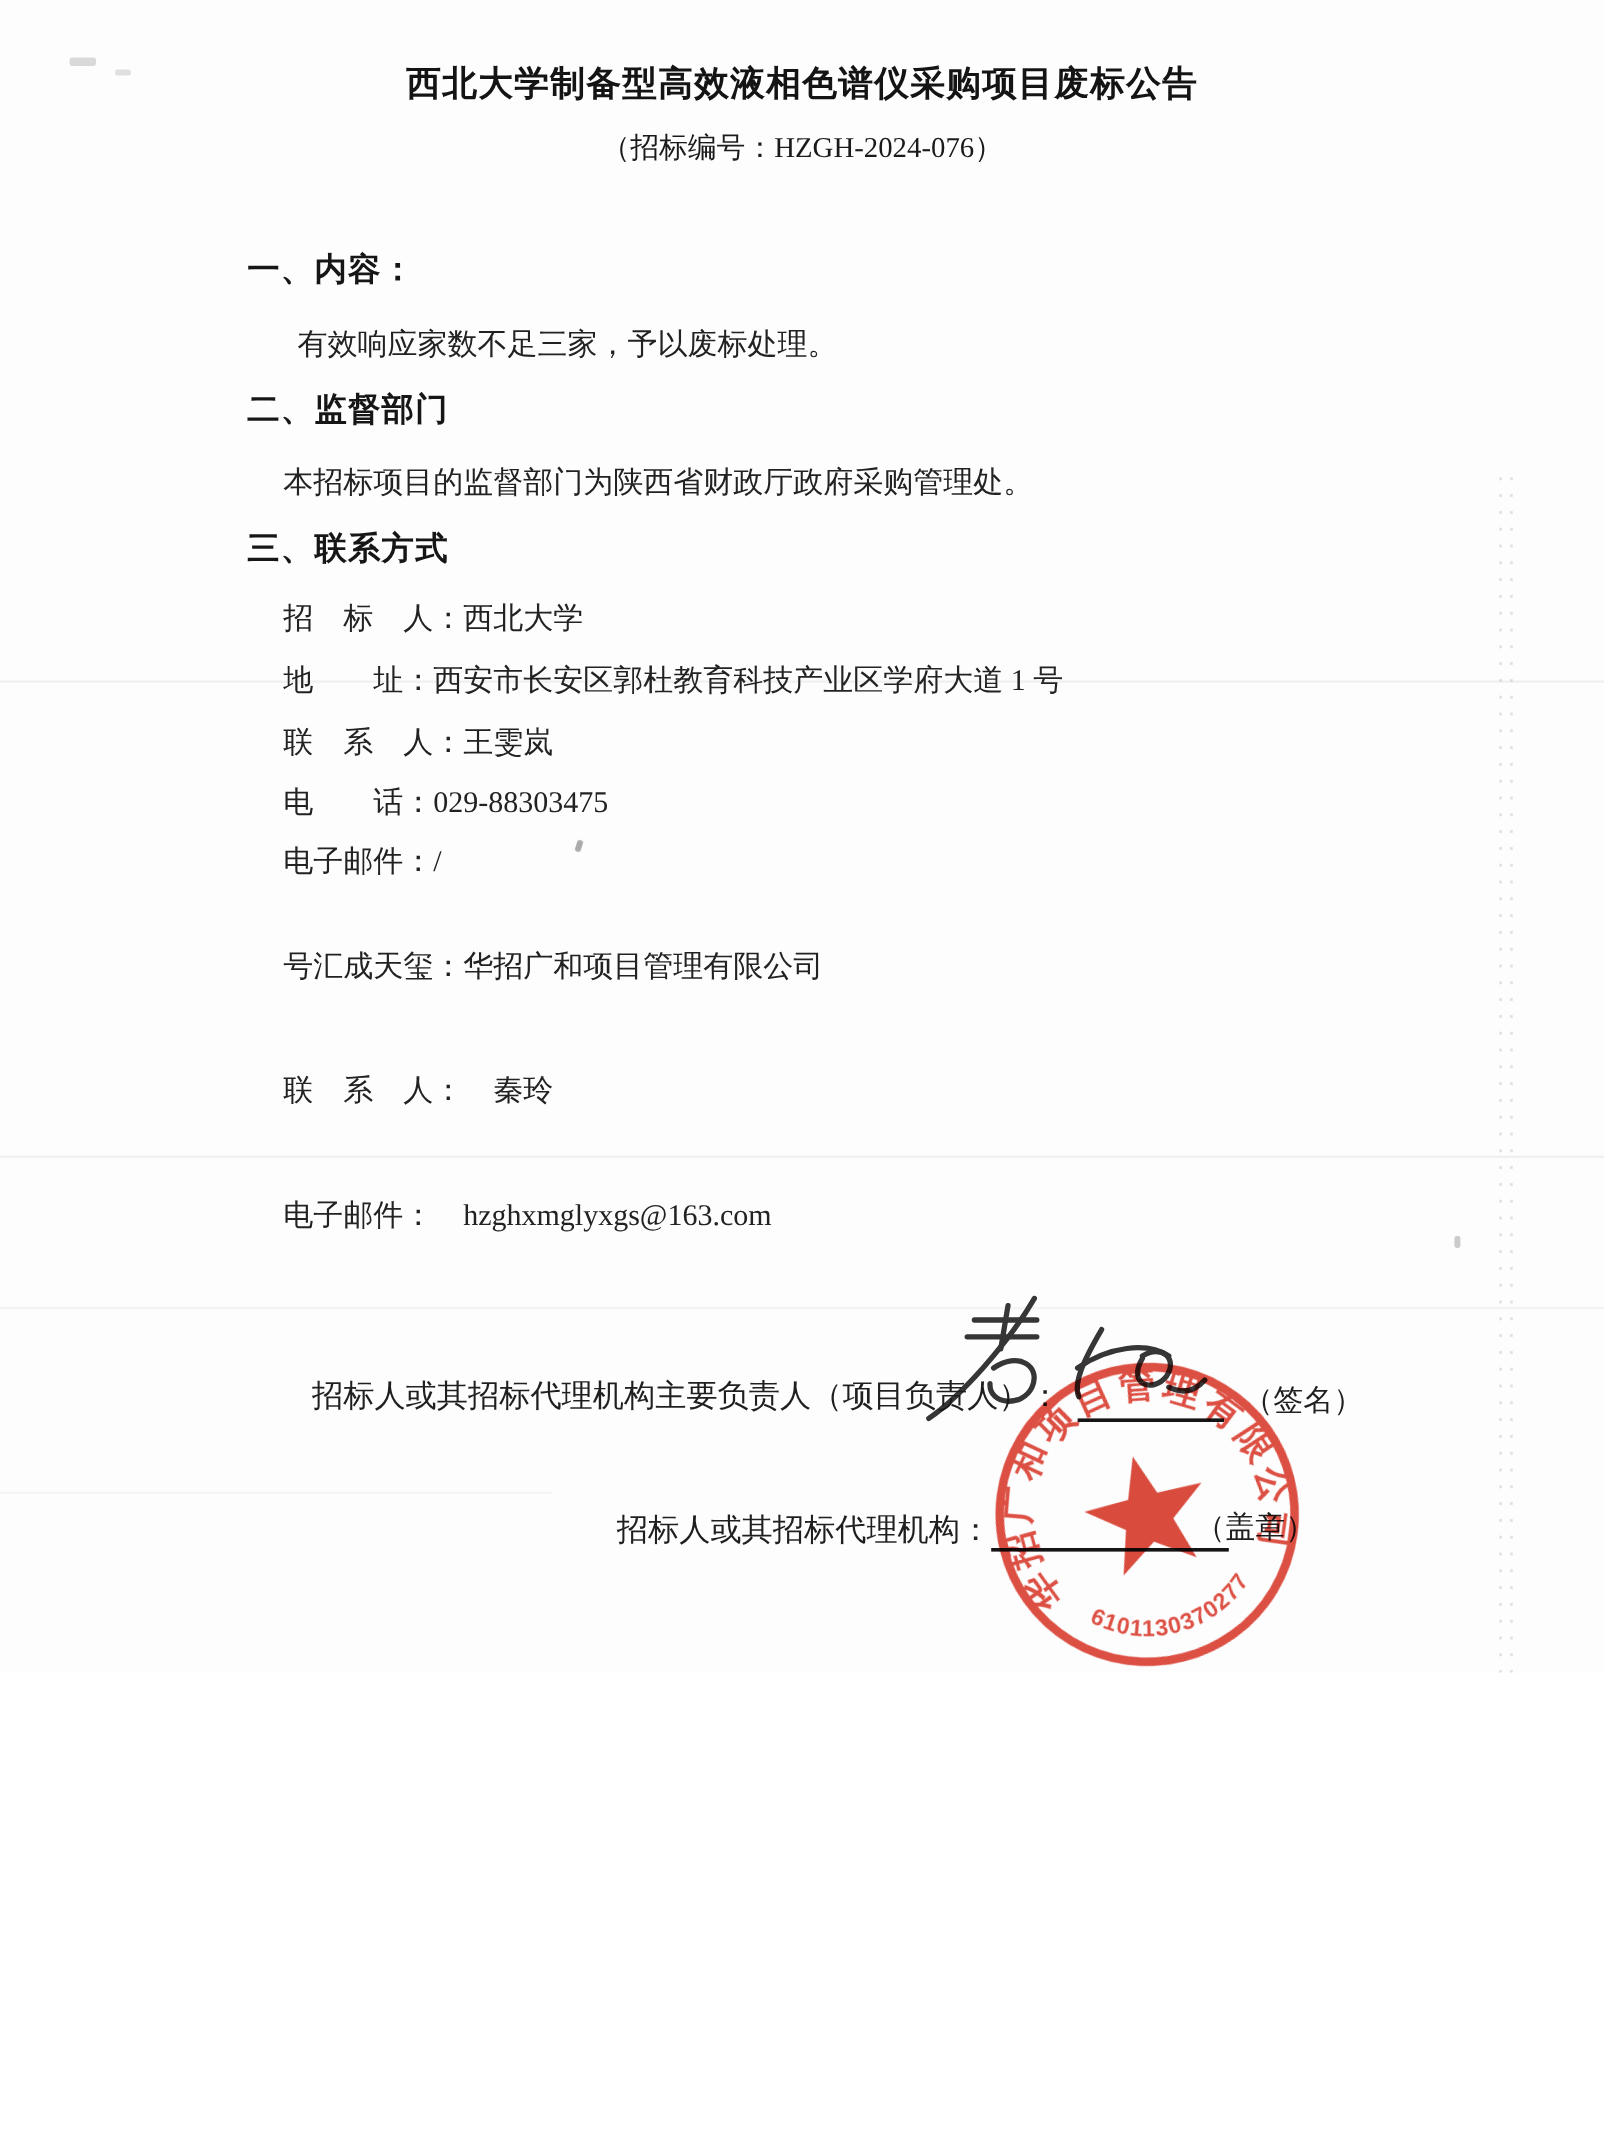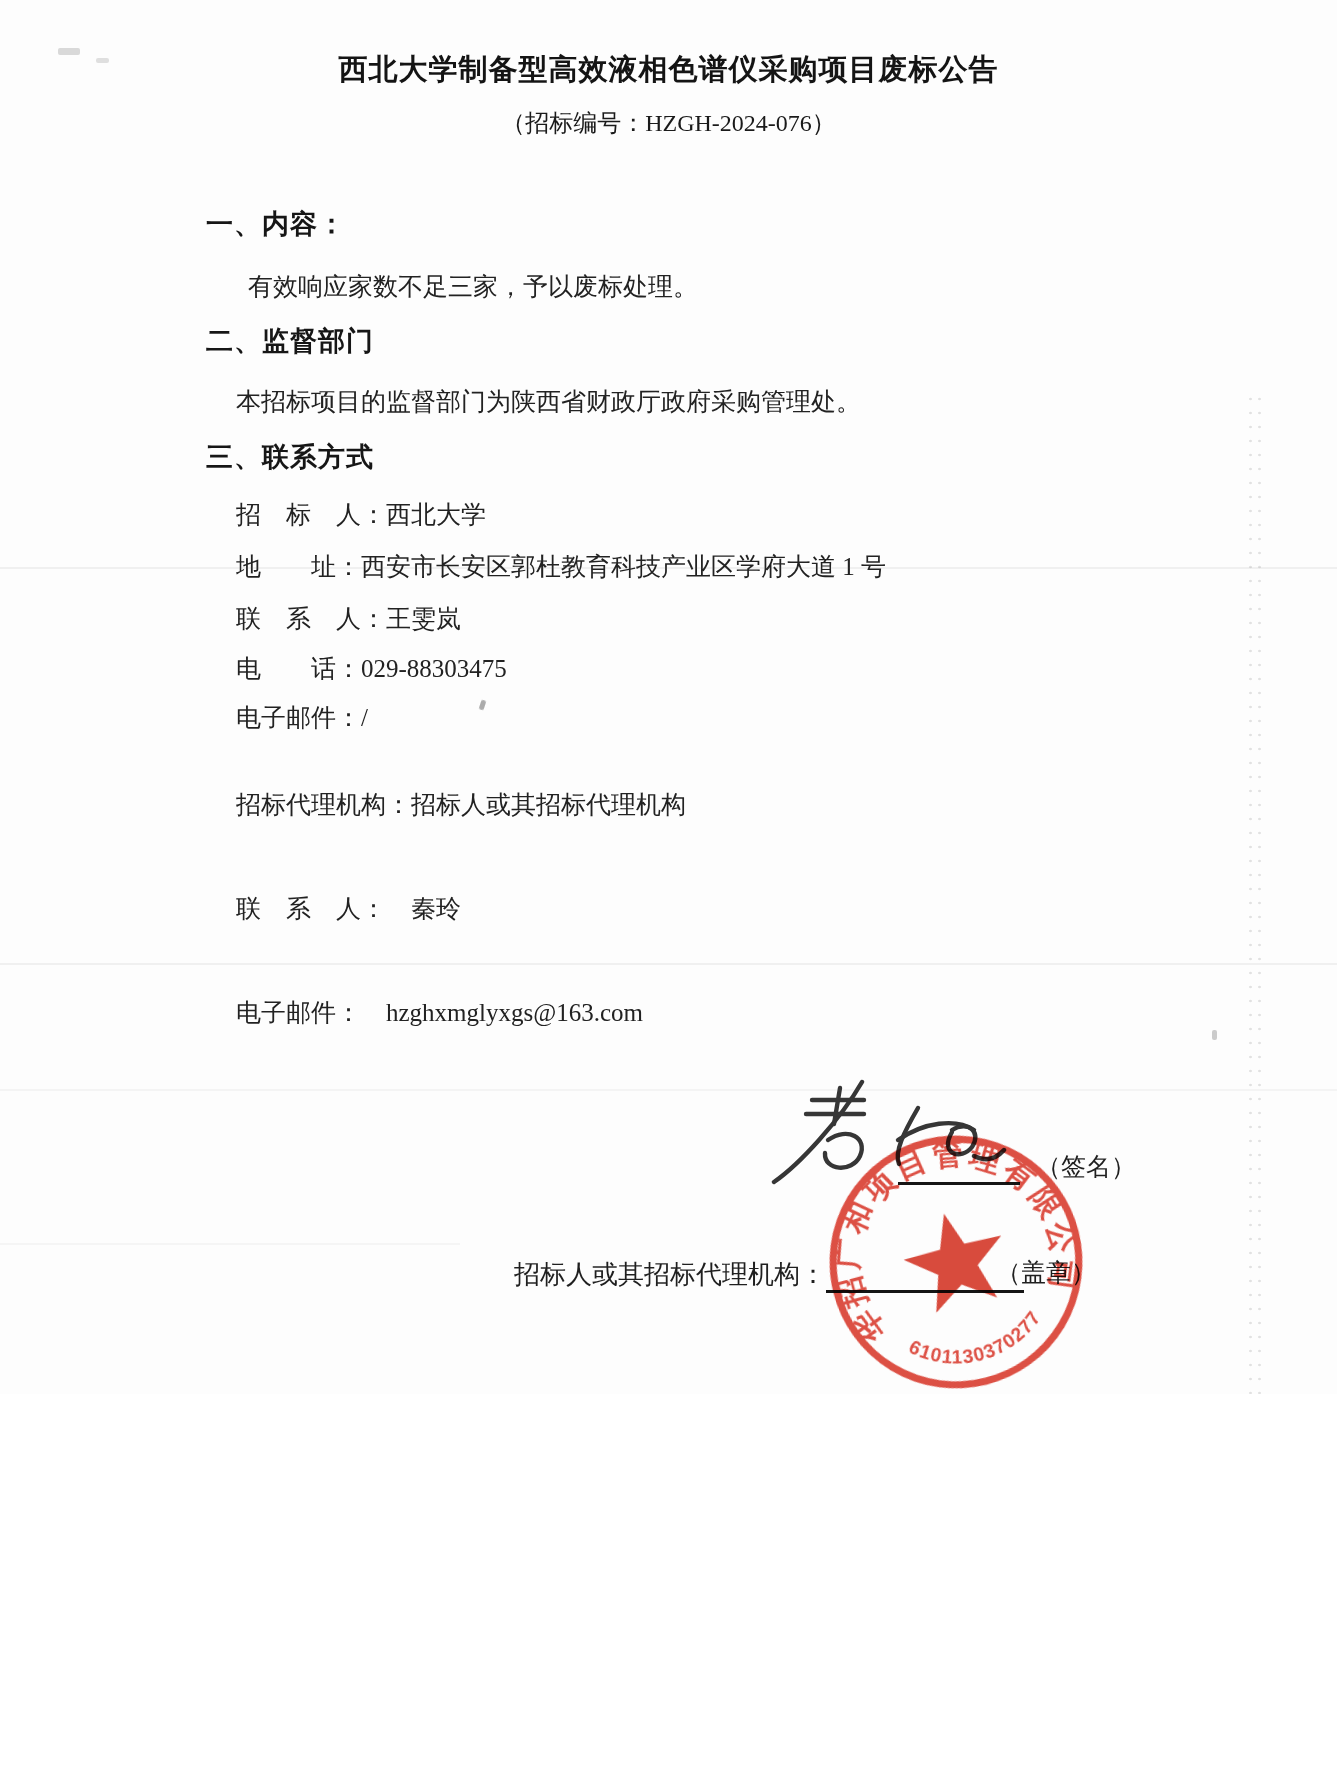--- a/index.html
+++ b/index.html
@@ -43,24 +43,25 @@
   <div class="abs body-text" style="left:236px;top:385px;">本招标项目的监督部门为陕西省财政厅政府采购管理处。</div>
 
   <div class="abs heading" style="left:206px;top:439px;">三、联系方式</div>
 
   <div class="abs row" style="left:236px;top:498px;">招　标　人：西北大学</div>
   <div class="abs row" style="left:236px;top:550px;">地　　址：西安市长安区郭杜教育科技产业区学府大道 1 号</div>
   <div class="abs row" style="left:236px;top:602px;">联　系　人：王雯岚</div>
   <div class="abs row" style="left:236px;top:652px;">电　　话：029-88303475</div>
   <div class="abs row" style="left:236px;top:701px;">电子邮件：/</div>
 
-  <div class="abs row" style="left:236px;top:788px;">招标代理机构：招标人或其招标代理机构</div>
+  <div class="abs row" style="left:236px;top:788px;">号汇成天玺：华招广和项目管理有限公司</div>
   <div class="abs row" style="left:236px;top:892px;">联　系　人：　秦玲</div>
   <div class="abs row" style="left:236px;top:996px;">电子邮件：　hzghxmglyxgs@163.com</div>
 
+  <div class="abs sign-label" style="left:260px;top:1146px;">招标人或其招标代理机构主要负责人（项目负责人）：</div>
   <div class="uline" style="left:898px;top:1182px;width:122px;"></div>
   <div class="abs suffix" style="left:1036px;top:1150px;">（签名）</div>
 
   <div class="sig-wrap">
     <svg width="272" height="118" viewBox="0 0 272 118">
       <g fill="none" stroke="#1b1b1b" stroke-width="4.4" stroke-linecap="round" stroke-linejoin="round">
         <path d="M 96 4 C 74 42 34 86 8 104"></path>
         <path d="M 74 10 l -6 36"></path>
         <path d="M 46 22 h 52"></path>
         <path d="M 40 36 h 58"></path>

